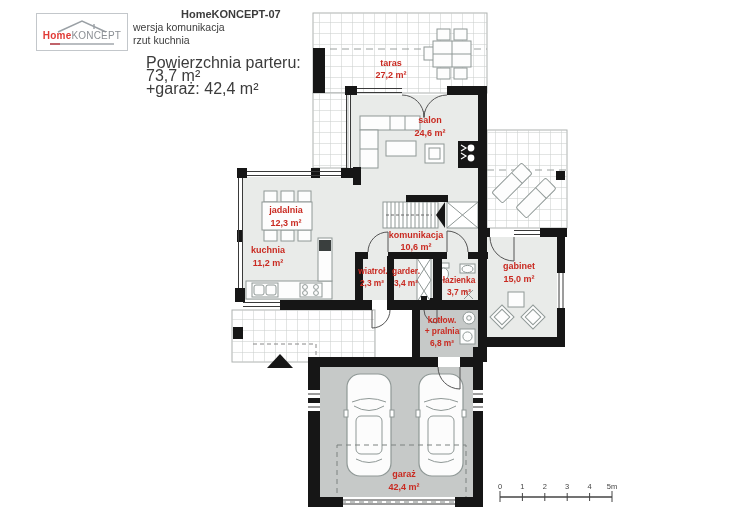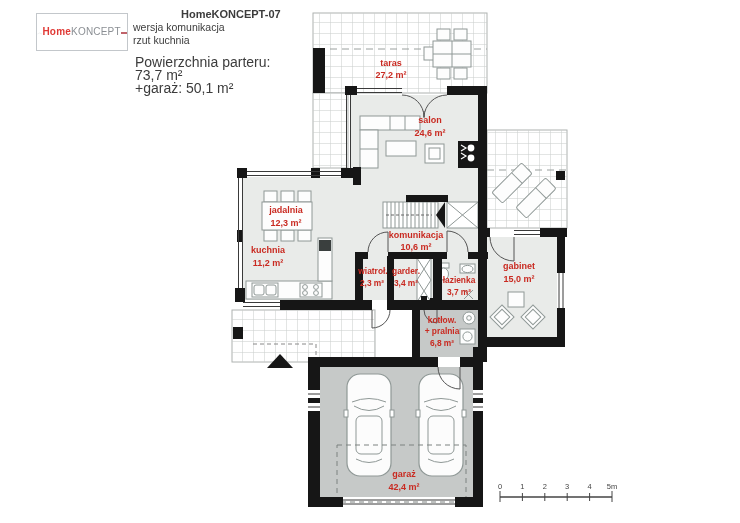--- a/index.html
+++ b/index.html
@@ -1,28 +1,28 @@
 <!DOCTYPE html>
 <html><head>
 <meta charset="utf-8">
 <style>
   html,body{margin:0;padding:0;background:#fff;}
   .canvas{position:relative;width:740px;height:523px;background:#fff;overflow:hidden;
           font-family:"Liberation Sans",sans-serif;color:#3c3c3c;}
   .logo-box{position:absolute;left:36px;top:13px;width:90px;height:36px;background:#fff;
-            border:1px solid #c3c7cb;display:flex;flex-direction:row;align-items:center;justify-content:center;}
+            border:1px solid #c3c7cb;display:flex;flex-direction:column;align-items:center;justify-content:center;}
   .logo-roof{margin-bottom:-2px;}
   .logo-text{font-size:10px;font-weight:bold;letter-spacing:.2px;line-height:10px;}
   .logo-home{color:#e03a36;}
   .logo-koncept{color:#8b8f94;font-weight:normal;}
   .logo-tagline{margin-top:2px;width:64px;height:2px;
      background:repeating-linear-gradient(90deg,#c0636a 0 10px,#b9bdc1 10px 64px);}
   .hdr{position:absolute;left:133px;top:8px;font-size:10.5px;line-height:13.2px;}
   .hdr .t{font-weight:bold;font-size:11px;padding-left:48px;}
-  .hdr2{position:absolute;left:135px;top:56px;font-size:14px;line-height:13.2px;}
+  .hdr2{position:absolute;left:146px;top:56px;font-size:16px;line-height:13.2px;}
   svg text{font-family:"Liberation Sans",sans-serif;}
   .room-name,.room-area{font-size:9px;font-weight:bold;fill:#c92a21;text-anchor:middle;}
   .small-room{font-size:8.4px;}
   .scale-num{font-size:7.5px;fill:#444;text-anchor:middle;}
 </style>
 </head>
 <body>
 
 <div class="canvas">
 
@@ -36,21 +36,21 @@
   </div>
 
   <div class="hdr">
     <div class="t">HomeKONCEPT-07</div>
     <div>wersja komunikacja</div>
     <div>rzut kuchnia</div>
   </div>
   <div class="hdr2">
     <div>Powierzchnia parteru:</div>
     <div>73,7 m²</div>
-    <div>+garaż: 50,1 m²</div>
+    <div>+garaż: 42,4 m²</div>
   </div>
 
   <svg width="740" height="523" viewBox="0 0 740 523" style="position:absolute;left:0;top:0;">
     <defs>
       <pattern id="tiles" width="11" height="11" patternUnits="userSpaceOnUse">
         <path d="M11 0H0V11" fill="none" stroke="#c8ccca" stroke-width="1"></path>
       </pattern>
       <g id="car-shape">
         <rect x="2" y="2" width="44" height="102" rx="13" fill="#fcfcfc" stroke="#8f9896" stroke-width="1.2"></rect>
         <path d="M7,30 Q24,23 41,30" fill="none" stroke="#8f9896"></path>

